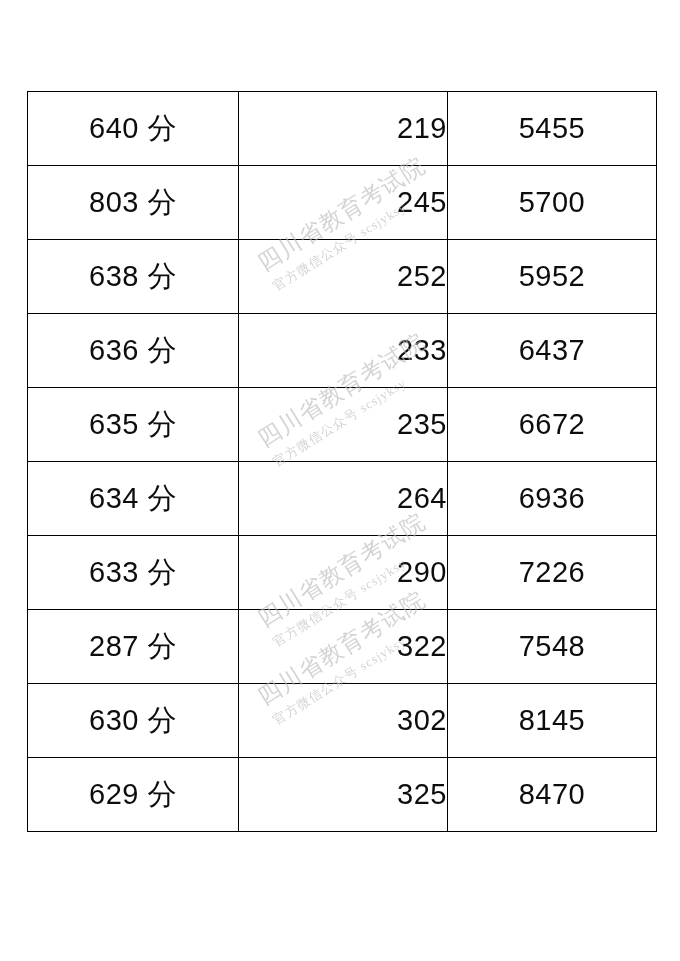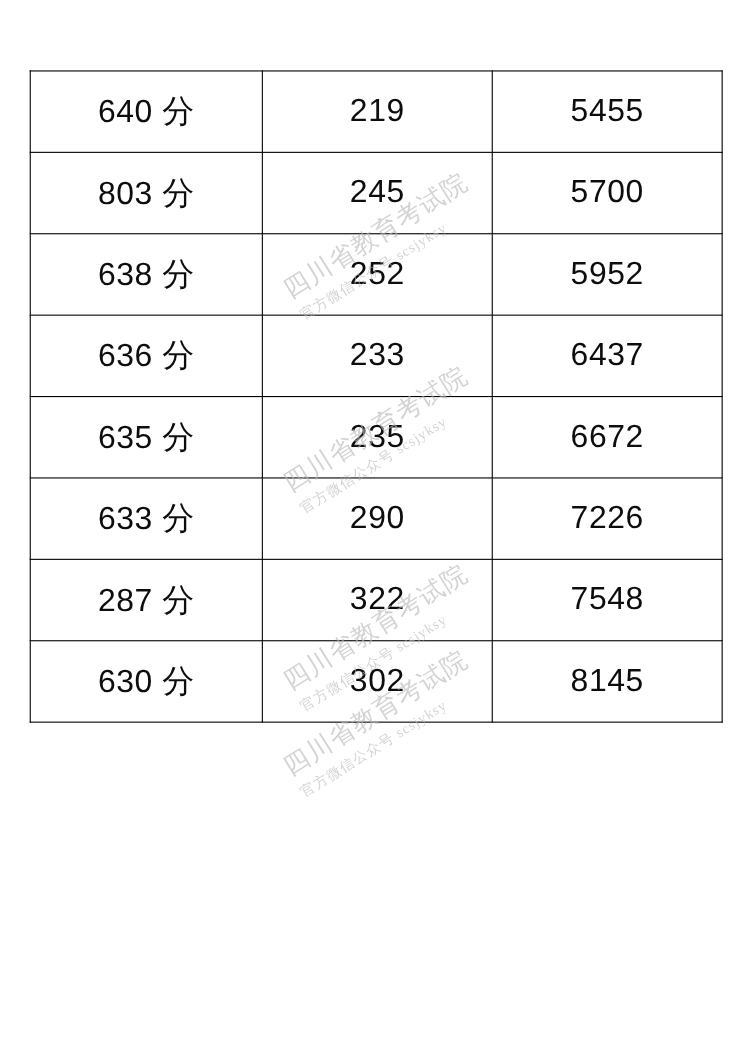--- a/index.html
+++ b/index.html
@@ -20,37 +20,38 @@
     position: absolute;
     left: 27px;
     top: 64px;
     width: 626px;
   }
 
   table.score-table {
     border-collapse: collapse;
     table-layout: fixed;
     width: 626px;
+    margin-top: 27px;
   }
 
   table.score-table td {
     border: 1px solid #000000;
     text-align: center;
     vertical-align: middle;
     height: 73px;
     font-size: 29px;
     font-weight: 400;
     color: #0d0d0d;
     font-family: "Liberation Sans", sans-serif;
     letter-spacing: 0.5px;
     padding: 0;
   }
 
   table.score-table td.col-score { width: 210px; }
-  table.score-table td.col-count { width: 208px; }
+  table.score-table td.col-count { width: 208px; text-align: right; }
   table.score-table td.col-cum   { width: 208px; }
 
   
   .watermark-layer {
     position: absolute;
     left: 0;
     top: 0;
     width: 680px;
     height: 961px;
     pointer-events: none;
@@ -101,33 +102,43 @@
         <td class="col-score">636 分</td>
         <td class="col-count">233</td>
         <td class="col-cum">6437</td>
       </tr>
       <tr>
         <td class="col-score">635 分</td>
         <td class="col-count">235</td>
         <td class="col-cum">6672</td>
       </tr>
       <tr>
+        <td class="col-score">634 分</td>
+        <td class="col-count">264</td>
+        <td class="col-cum">6936</td>
+      </tr>
+      <tr>
         <td class="col-score">633 分</td>
         <td class="col-count">290</td>
         <td class="col-cum">7226</td>
       </tr>
       <tr>
         <td class="col-score">287 分</td>
         <td class="col-count">322</td>
         <td class="col-cum">7548</td>
       </tr>
       <tr>
         <td class="col-score">630 分</td>
         <td class="col-count">302</td>
         <td class="col-cum">8145</td>
+      </tr>
+      <tr>
+        <td class="col-score">629 分</td>
+        <td class="col-count">325</td>
+        <td class="col-cum">8470</td>
       </tr>
     </tbody>
   </table>
 </div>
 
 <div class="watermark-layer">
   <div class="wm" style="left:252px; top:252px;">
     <span class="wm-main">四川省教育考试院</span>
     <span class="wm-sub">官方微信公众号  scsjyksy</span>
   </div>

